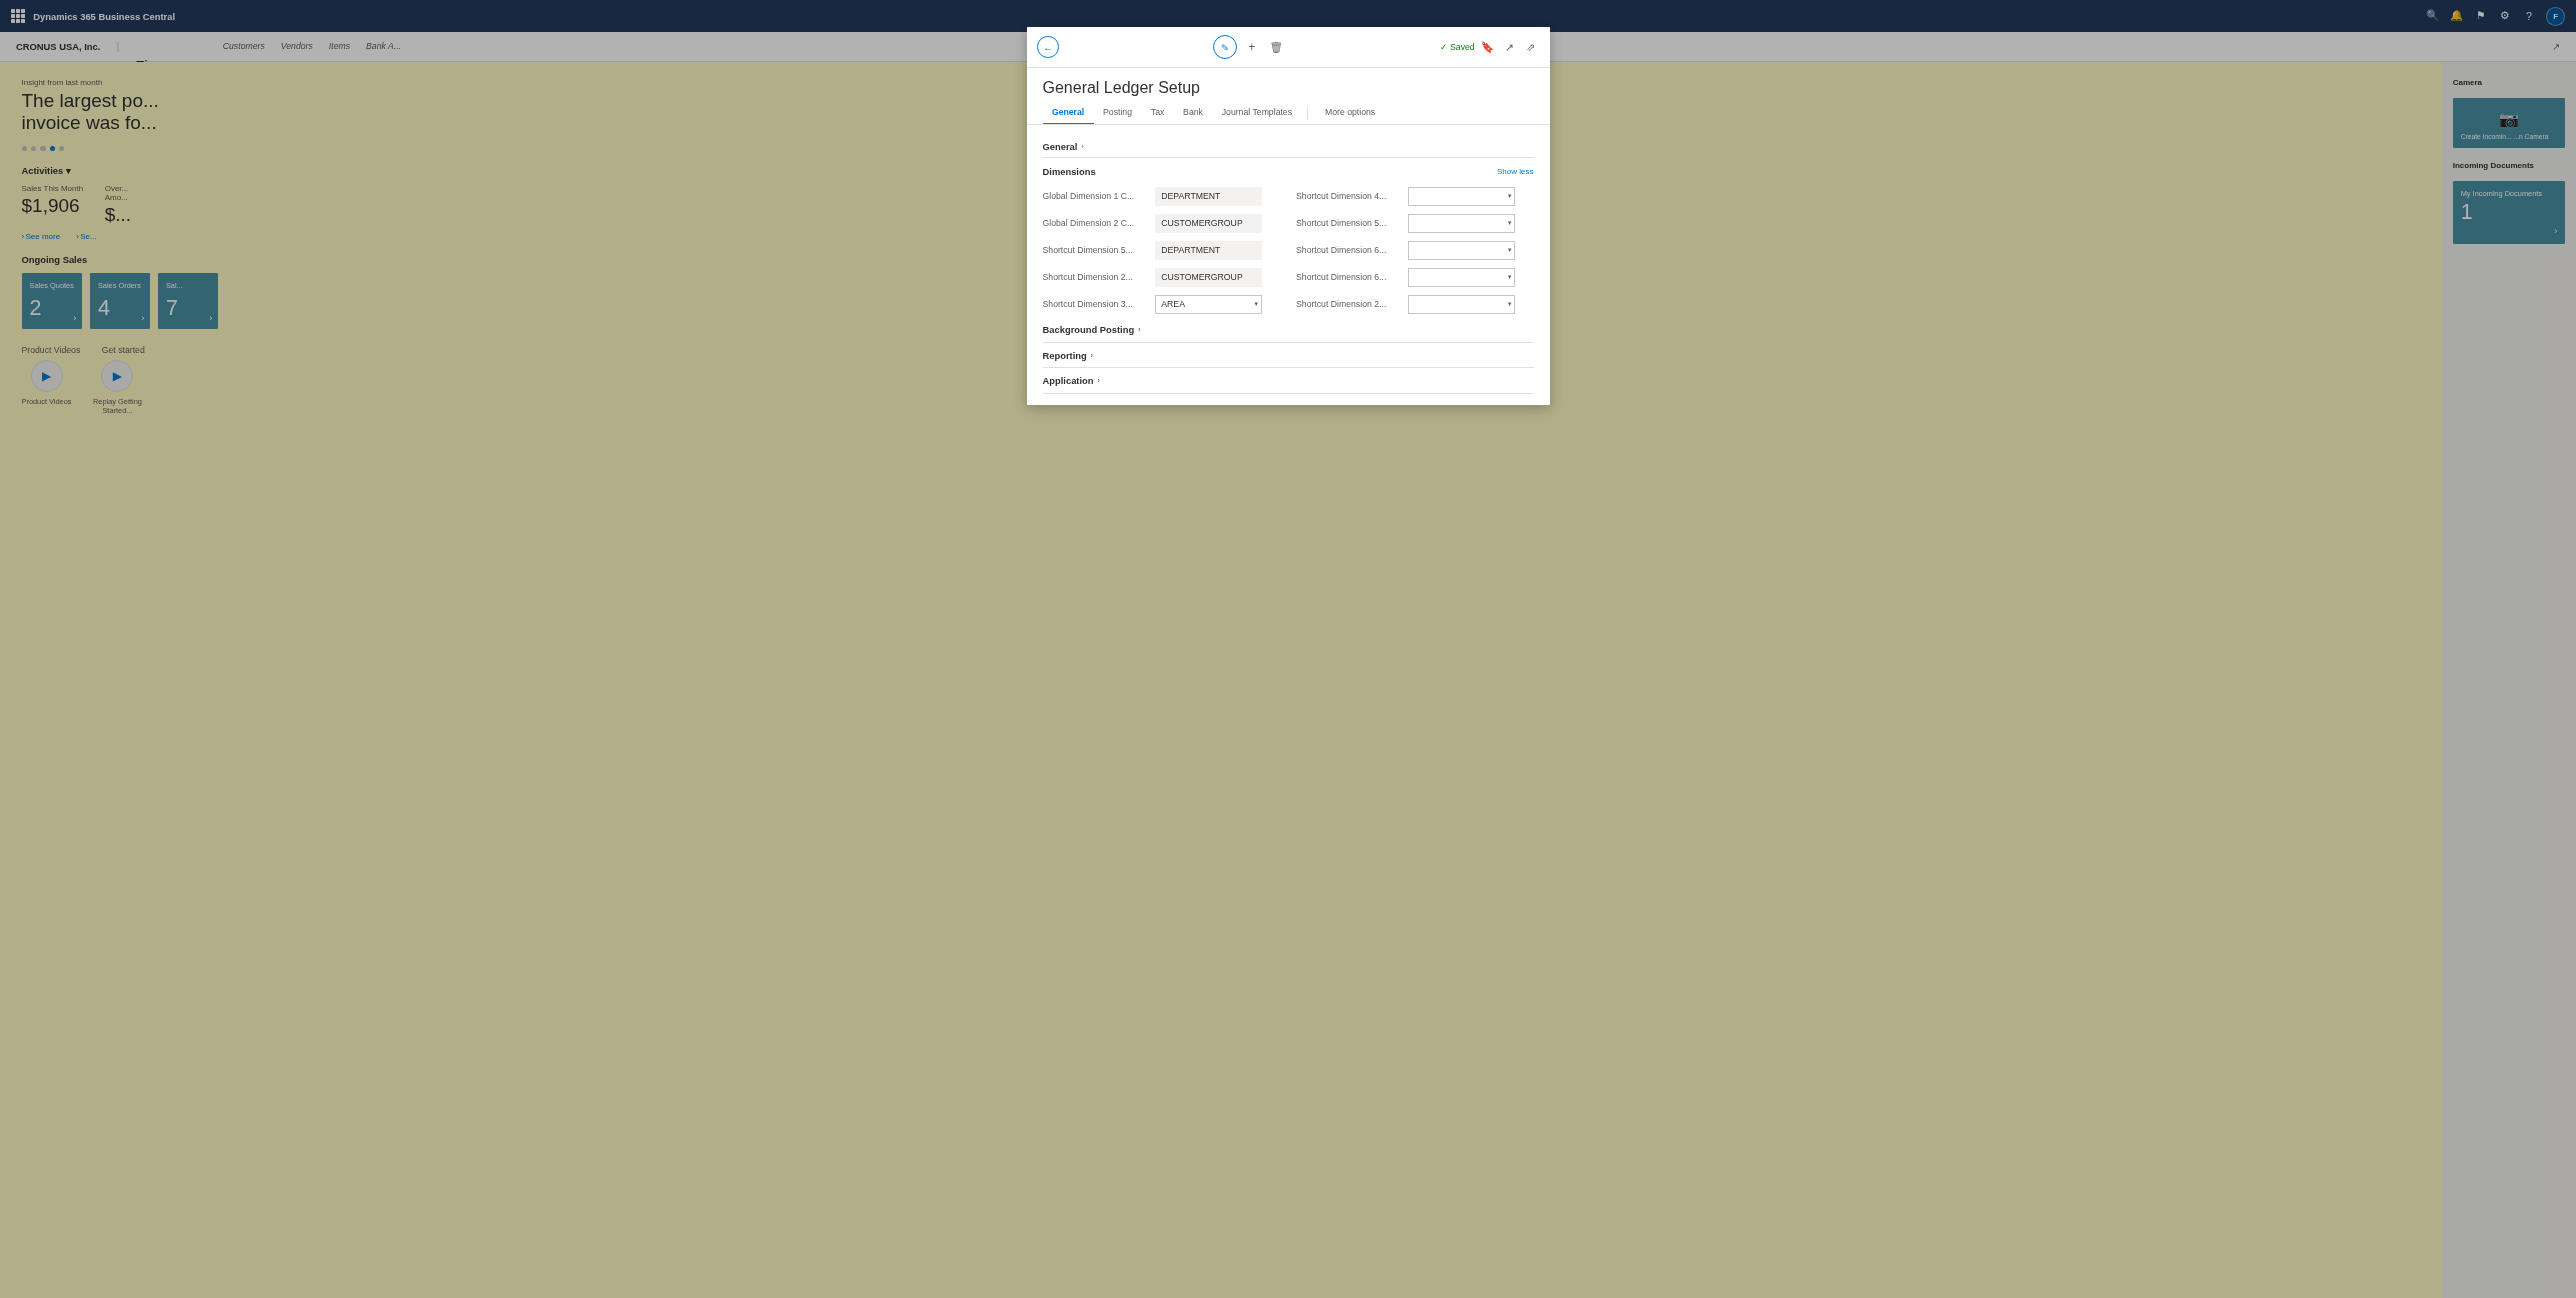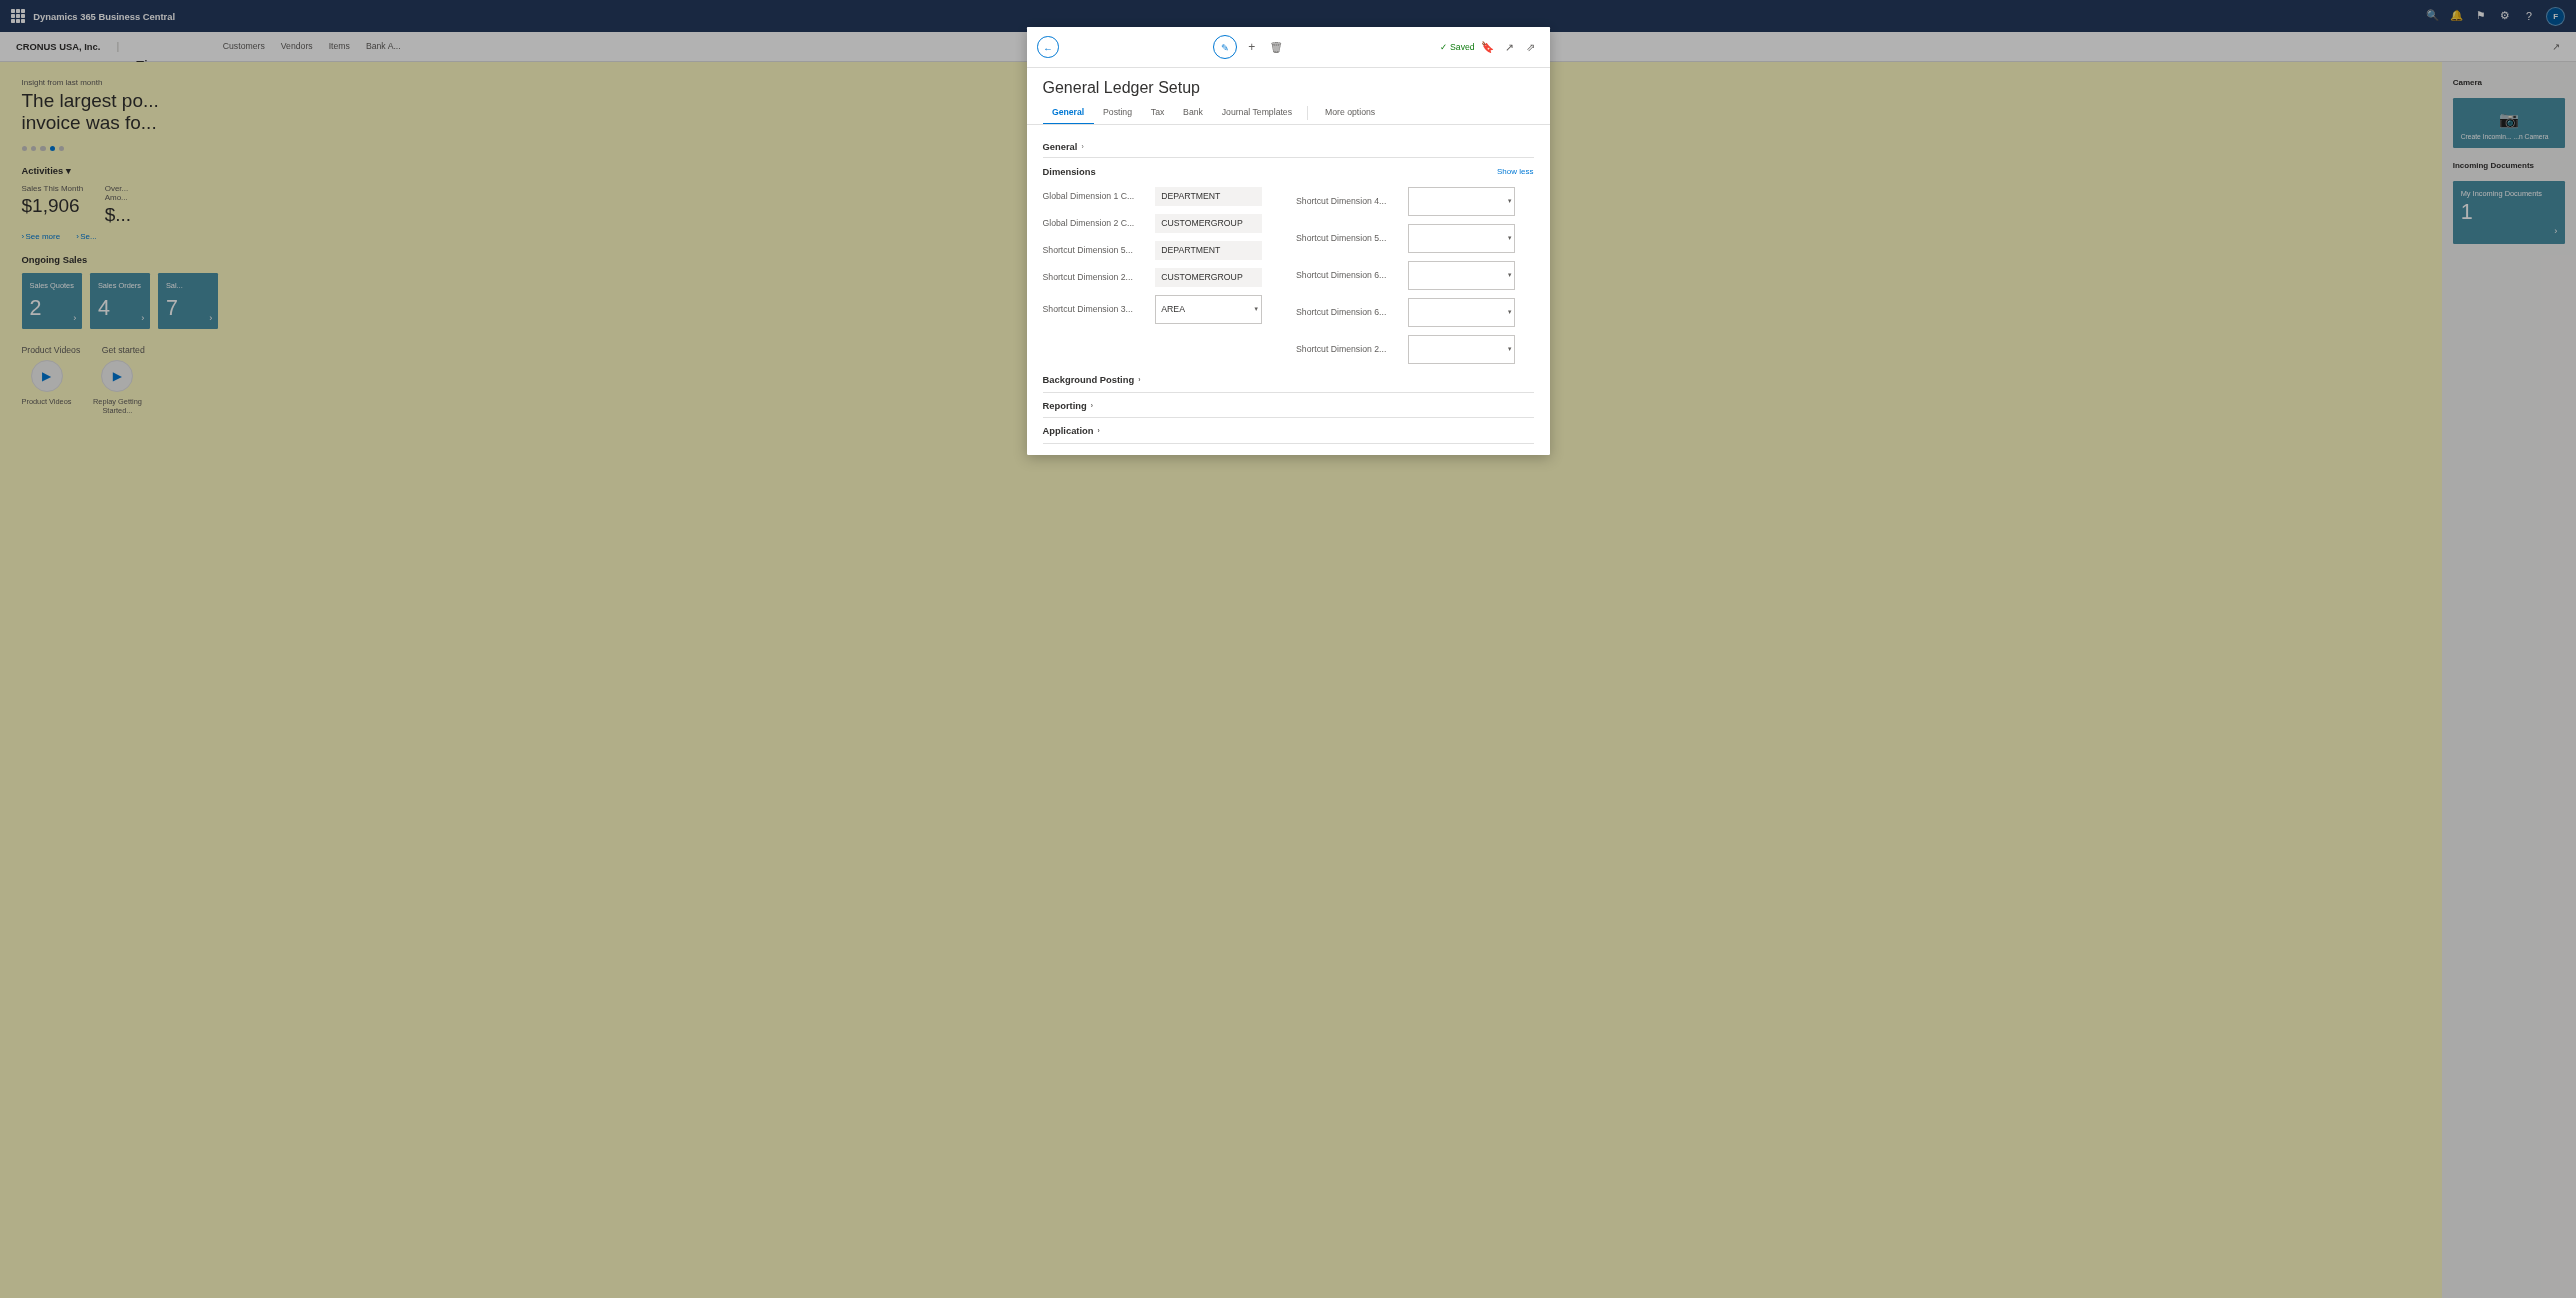--- a/index.html
+++ b/index.html
@@ -94,20 +94,21 @@
       display: flex; gap: 0;
     }
     .sub-nav-tab {
       font-size: 8.7px;
       color: #605e5c;
       padding: 0 8px;
       height: 29.5px;
       display: flex; align-items: center;
       cursor: pointer;
       border-bottom: 1.3px solid transparent;
+      font-style: italic;
     }
     .expand-icon {
       margin-left: auto;
       cursor: pointer;
       color: #605e5c;
       font-size: 9.4px;
     }
 
     
     .dashboard-bg {
@@ -411,21 +412,21 @@
       color: #605e5c;
       pointer-events: none;
     }
     .form-select-wrapper select {
       width: 100%;
       border: 0.7px solid #c8c6c4;
       background: white;
       padding: 2.7px 16px 2.7px 5.4px;
       font-size: 8.7px;
       color: #323130;
-      height: 29px;
+      height: 19px;
       appearance: none;
       -webkit-appearance: none;
       cursor: pointer;
     }
 
     
     .collapsible-section {
       padding: 6.7px 0;
       border-bottom: 0.7px solid #e0e0e0;
     }

